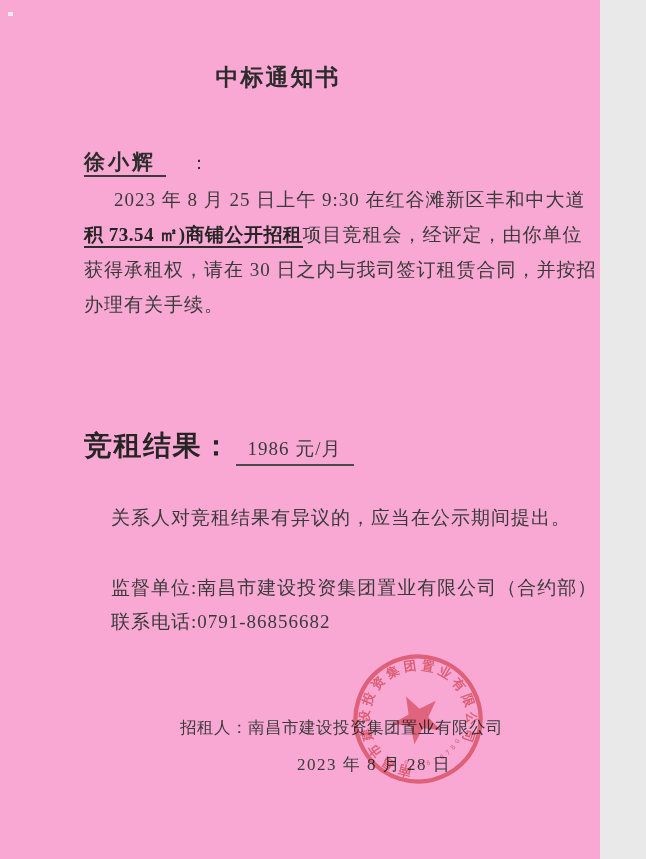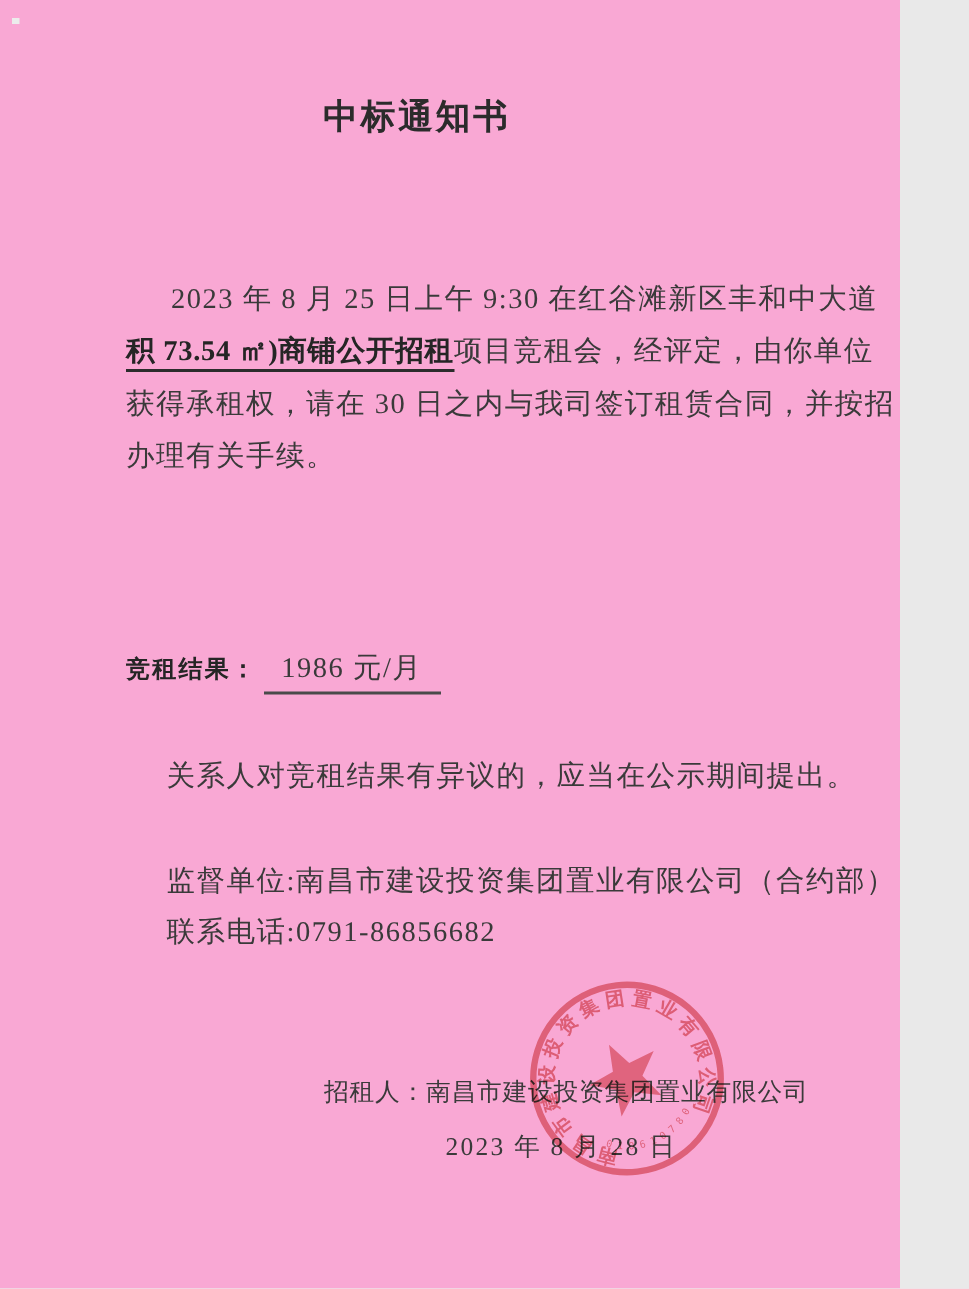--- a/index.html
+++ b/index.html
@@ -36,48 +36,51 @@
   .p2 .line:first-child{text-indent:27px;}
   .emph{
     font-weight:bold;color:#252525;
     border-bottom:2px solid #2c2c2c;padding-bottom:1px;
     letter-spacing:0.5px;
   }
   .result{
     left:84px;top:428px;height:36px;line-height:36px;
     font-size:19px;white-space:nowrap;
   }
-  .result .label{font-weight:bold;font-size:16px;letter-spacing:1.5px;color:#252525;}
+  .result .label{font-weight:bold;font-size:28px;letter-spacing:1.5px;color:#252525;}
   .result .value{
     display:inline-block;
     border-bottom:2px solid #4a4a4a;
     padding:0 12px 0 12px;margin-left:4px;
     letter-spacing:1px;line-height:30px;
   }
   .supervisor{left:84px;top:570px;height:35px;line-height:35px;font-size:19px;letter-spacing:1px;text-indent:27px;white-space:nowrap;}
   .phone{left:84px;top:604px;height:35px;line-height:35px;font-size:19px;letter-spacing:1px;text-indent:27px;white-space:nowrap;text-align:right;}
-  .lessor{left:180px;top:712px;height:32px;line-height:32px;font-size:16.5px;letter-spacing:0.5px;white-space:nowrap;margin-left:36px;}
+  .lessor{left:180px;top:712px;height:32px;line-height:32px;font-size:16.5px;letter-spacing:0.5px;white-space:nowrap;}
   .sigdate{left:297px;top:749px;height:32px;line-height:32px;font-size:17px;letter-spacing:1.5px;white-space:nowrap;}
   .seal{
     left:347px;top:648px;width:142px;height:142px;
     mix-blend-mode:multiply;
     opacity:0.85;
   }
   .seal svg{display:block;width:142px;height:142px;}
   .scan-dot{left:8px;top:12px;width:5px;height:4px;background:#ececec;}
 </style>
 </head>
 <body>
 
 <div class="page">
 
   <div class="abs scan-dot"></div>
 
   <div class="abs title">中标通知书</div>
 
+  <div class="abs addressee">
+    <span class="name">徐小辉</span><span class="colon">：</span>
+  </div>
 
   <div class="abs para p1">
     <div class="line">2023 年 8 月 25 日上午 9:30 在红谷滩新区丰和中大道</div>
     <div class="line"><span class="emph">积 73.54 ㎡)商铺公开招租</span><span>项目竞租会，经评定，由你单位</span></div>
     <div class="line">获得承租权，请在 30 日之内与我司签订租赁合同，并按招</div>
     <div class="line">办理有关手续。</div>
   </div>
 
   <div class="abs result">
     <span class="label">竞租结果：</span><span class="value">1986 元/月</span>

